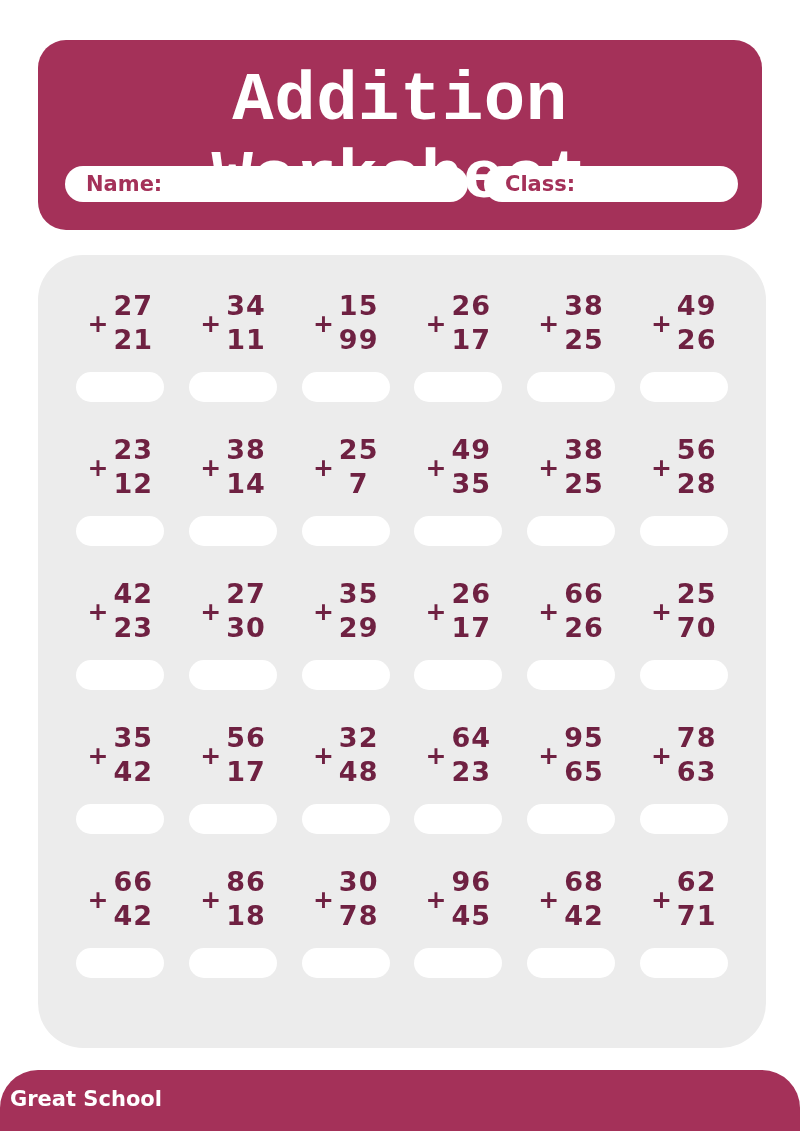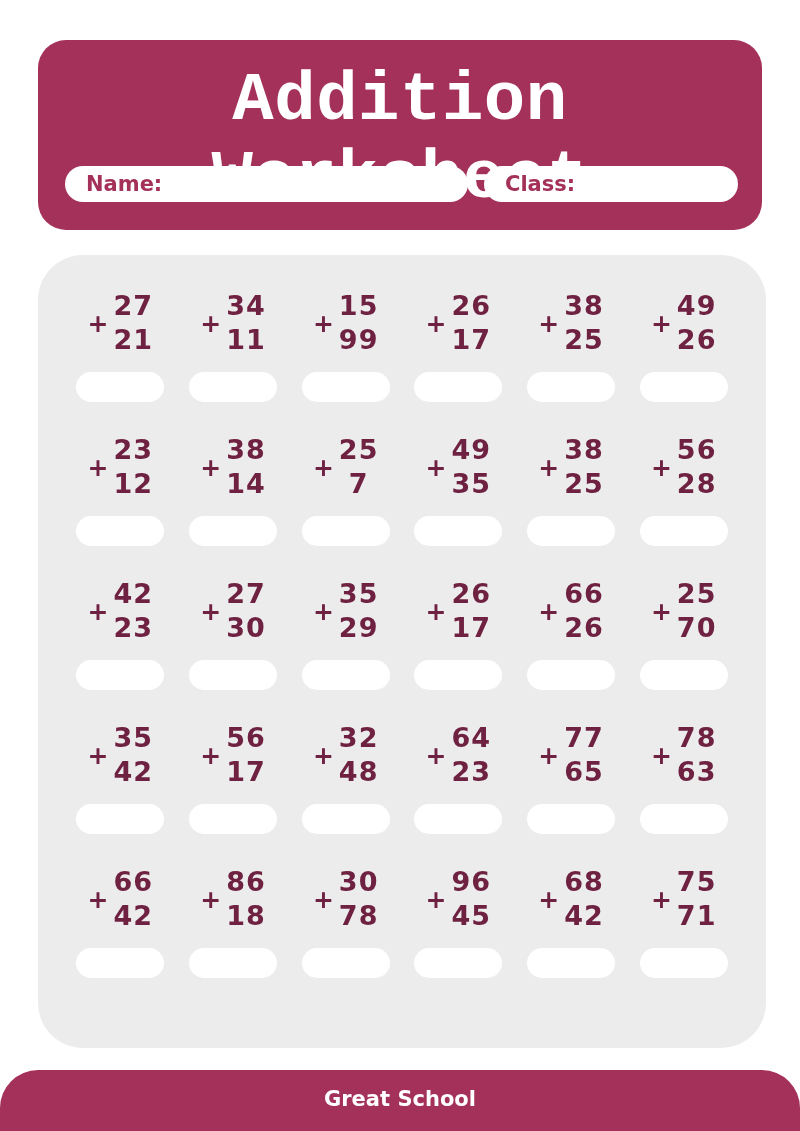--- a/index.html
+++ b/index.html
@@ -102,21 +102,22 @@
     border-radius: 15px;
   }
 
   
   .footer {
     position: absolute;
     left: 0; top: 1070px;
     width: 800px; height: 61px;
     background: #a43159;
     border-radius: 38px 38px 0 0;
-    text-align: center;
+    text-align: left;
+    padding-left: 10px;
   }
   .footer-text {
     margin-top: 17px;
     color: #ffffff;
     font-size: 21px;
     font-weight: bold;
   }
 </style>
 </head>
 <body>
@@ -376,21 +377,21 @@
         <span>23</span>
       </span>
     </div>
     <div class="answer"></div>
   </div>
 
   <div class="problem">
     <div class="operands">
       <span class="plus">+</span>
       <span class="nums">
-        <span>77</span>
+        <span>95</span>
         <span>65</span>
       </span>
     </div>
     <div class="answer"></div>
   </div>
 
   <div class="problem">
     <div class="operands">
       <span class="plus">+</span>
       <span class="nums">
@@ -453,21 +454,21 @@
         <span>42</span>
       </span>
     </div>
     <div class="answer"></div>
   </div>
 
   <div class="problem">
     <div class="operands">
       <span class="plus">+</span>
       <span class="nums">
-        <span>75</span>
+        <span>62</span>
         <span>71</span>
       </span>
     </div>
     <div class="answer"></div>
   </div>
 </div>
 </div>
 
 <div class="footer">
   <div class="footer-text">Great School</div>

